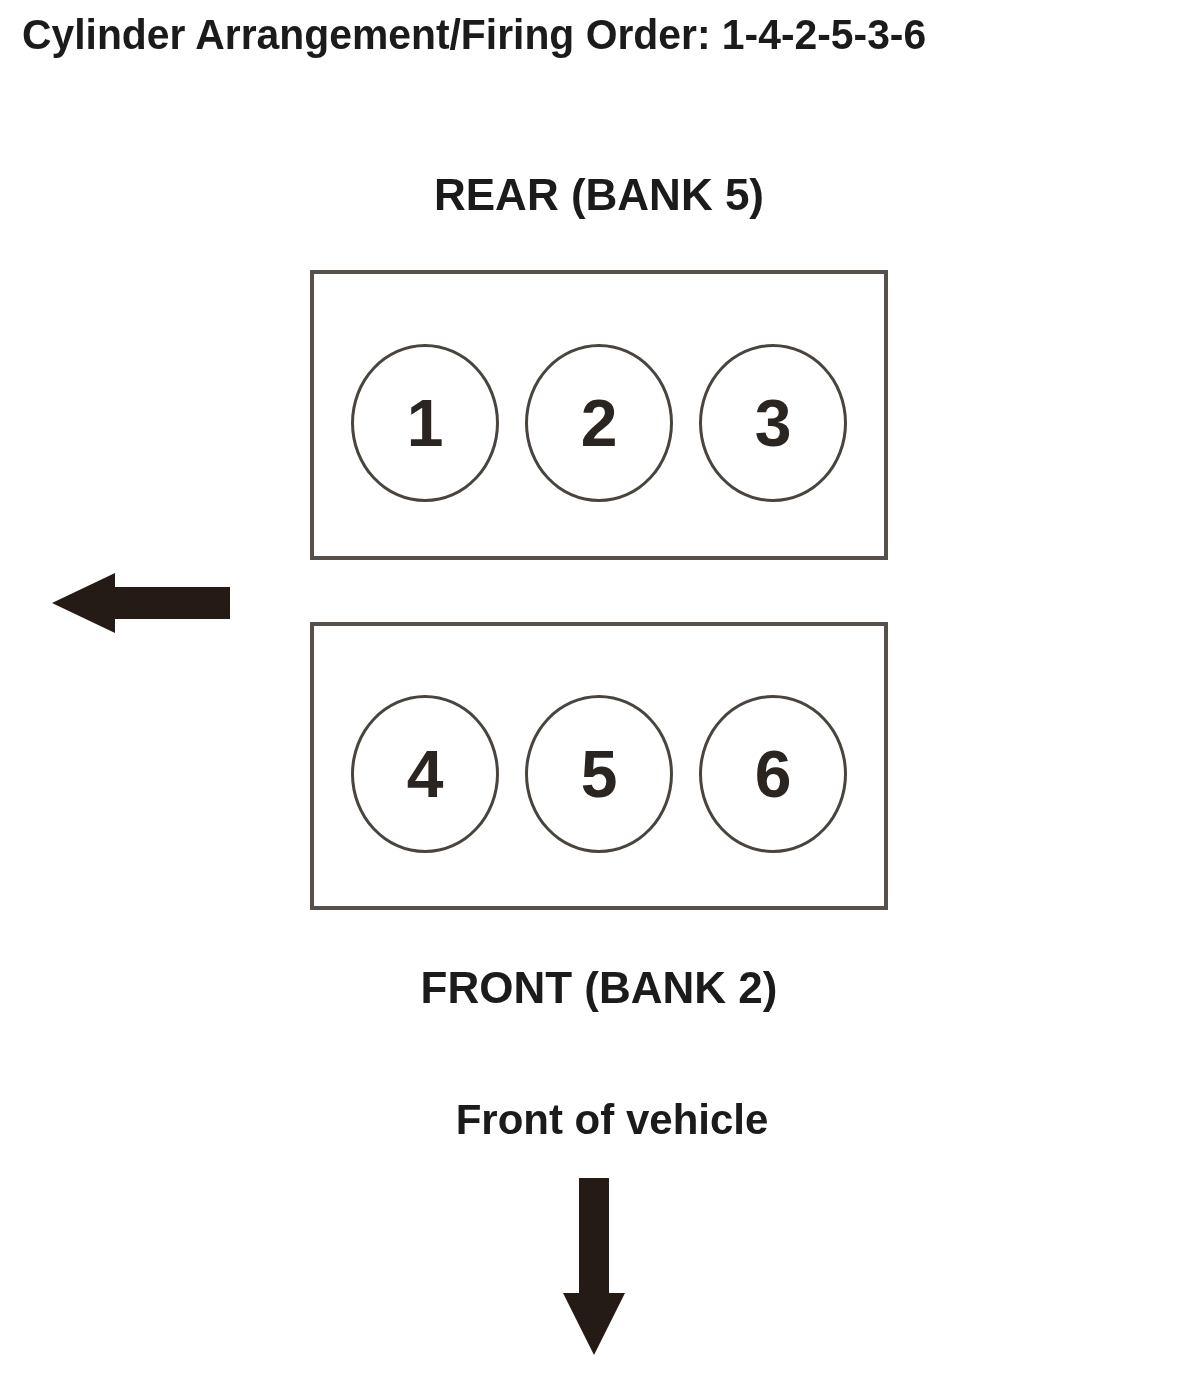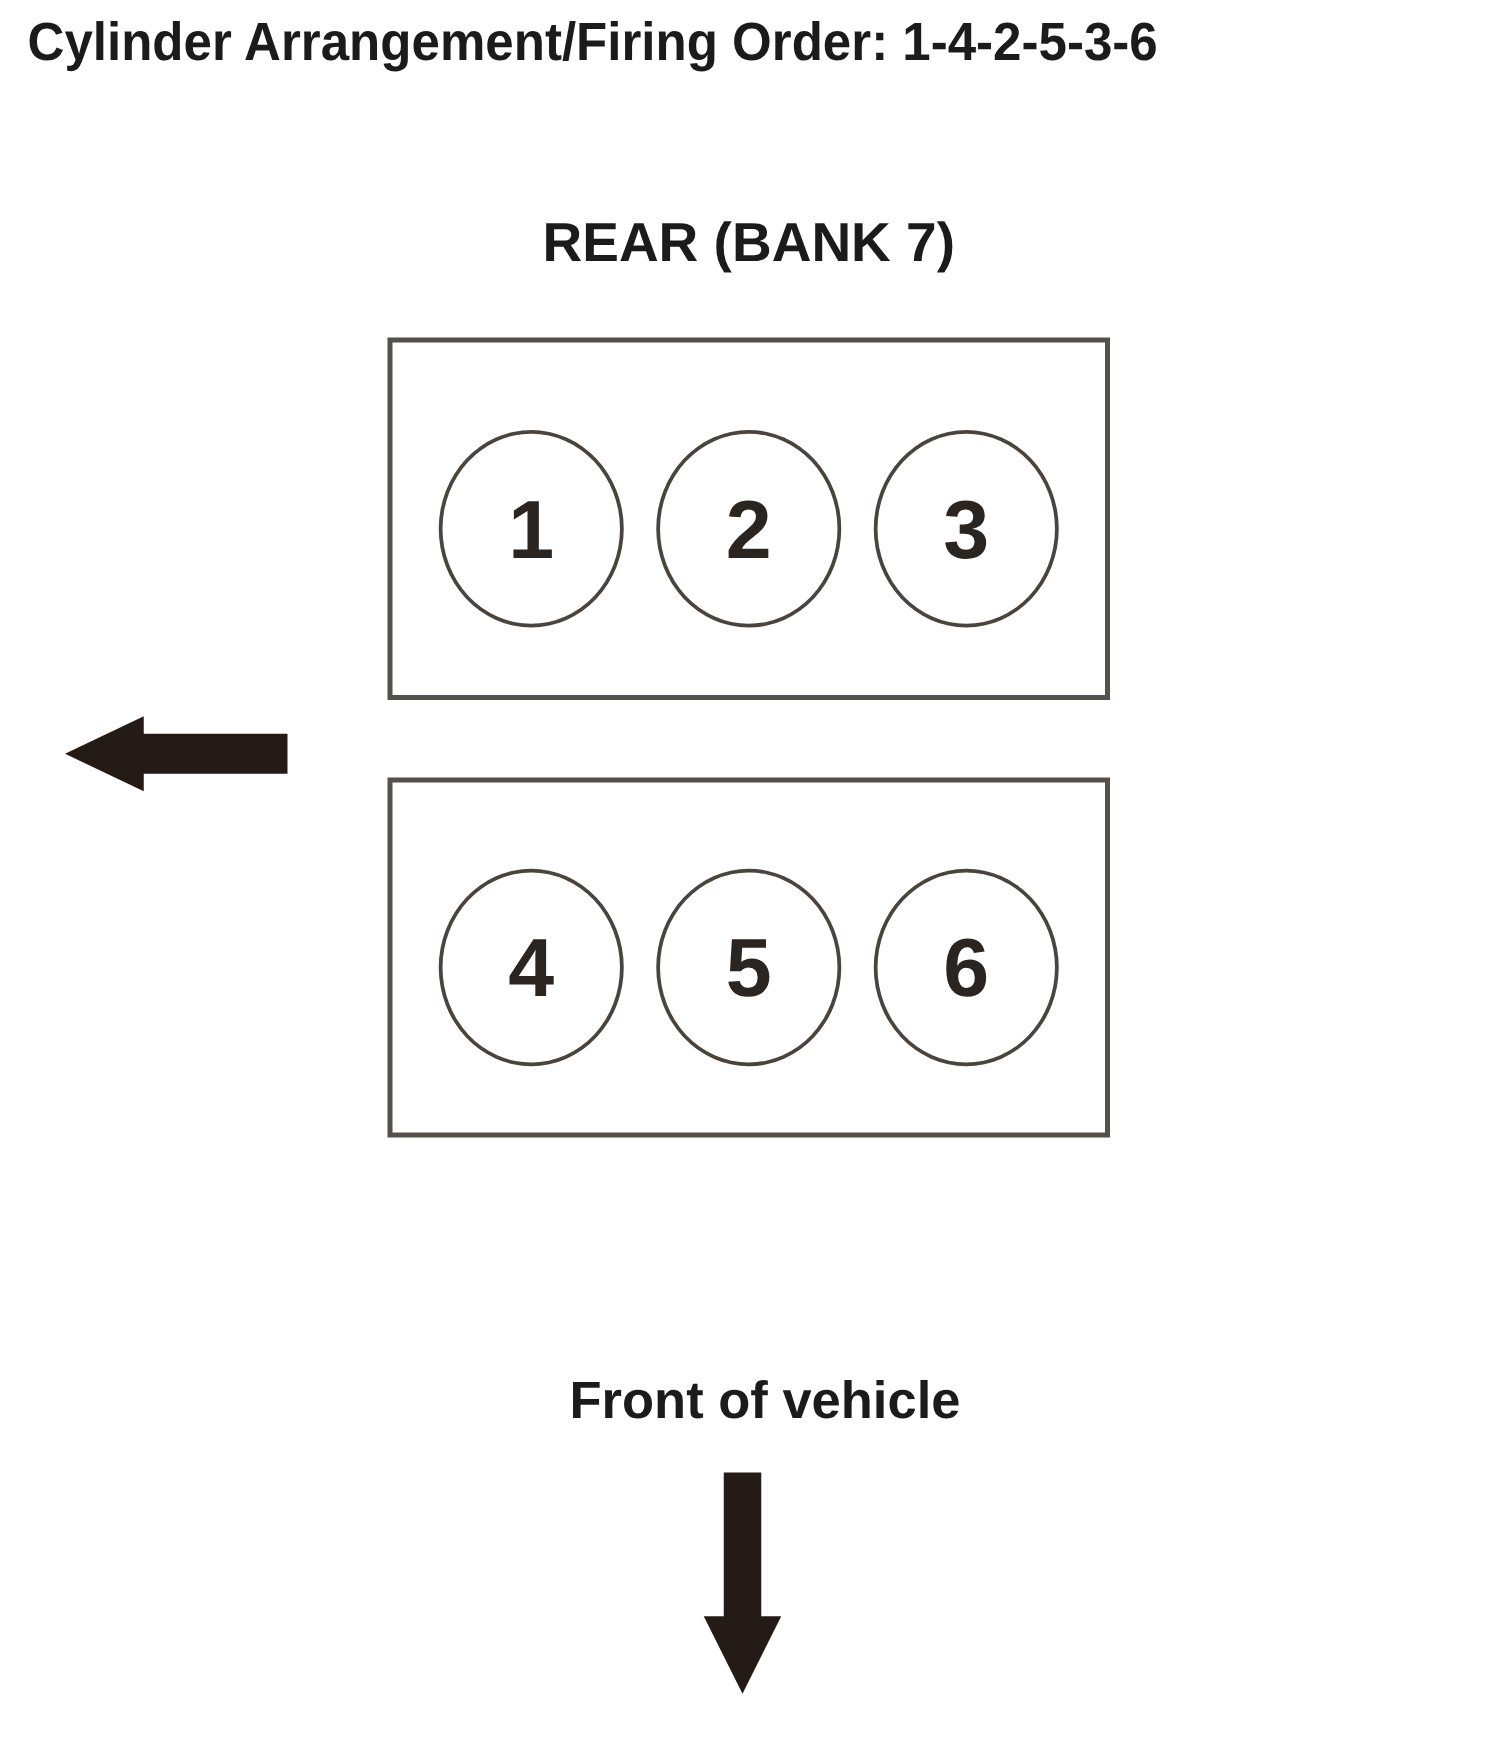--- a/index.html
+++ b/index.html
@@ -132,21 +132,21 @@
     border-top:62px solid var(--arrow);
   }
 </style>
 </head>
 <body>
 
 <div class="canvas">
 
   <div class="page-title">Cylinder Arrangement/Firing Order: 1-4-2-5-3-6</div>
 
-  <div class="bank-label rear-label">REAR (BANK 7)</div>
+  <div class="bank-label rear-label">REAR (BANK 5)</div>
 
   <div class="bank-box bank1">
     <div class="cylinder">
       <span class="cylinder-number">1</span>
     </div>
     <div class="cylinder">
       <span class="cylinder-number">2</span>
     </div>
     <div class="cylinder">
       <span class="cylinder-number">3</span>
@@ -164,20 +164,21 @@
       <span class="cylinder-number">4</span>
     </div>
     <div class="cylinder">
       <span class="cylinder-number">5</span>
     </div>
     <div class="cylinder">
       <span class="cylinder-number">6</span>
     </div>
   </div>
 
+  <div class="bank-label front-label">FRONT (BANK 2)</div>
 
   <div class="front-vehicle-label">Front of vehicle</div>
 
   <div class="down-arrow">
     <div class="shaft"></div>
     <div class="head"></div>
   </div>
 
 </div>
 

